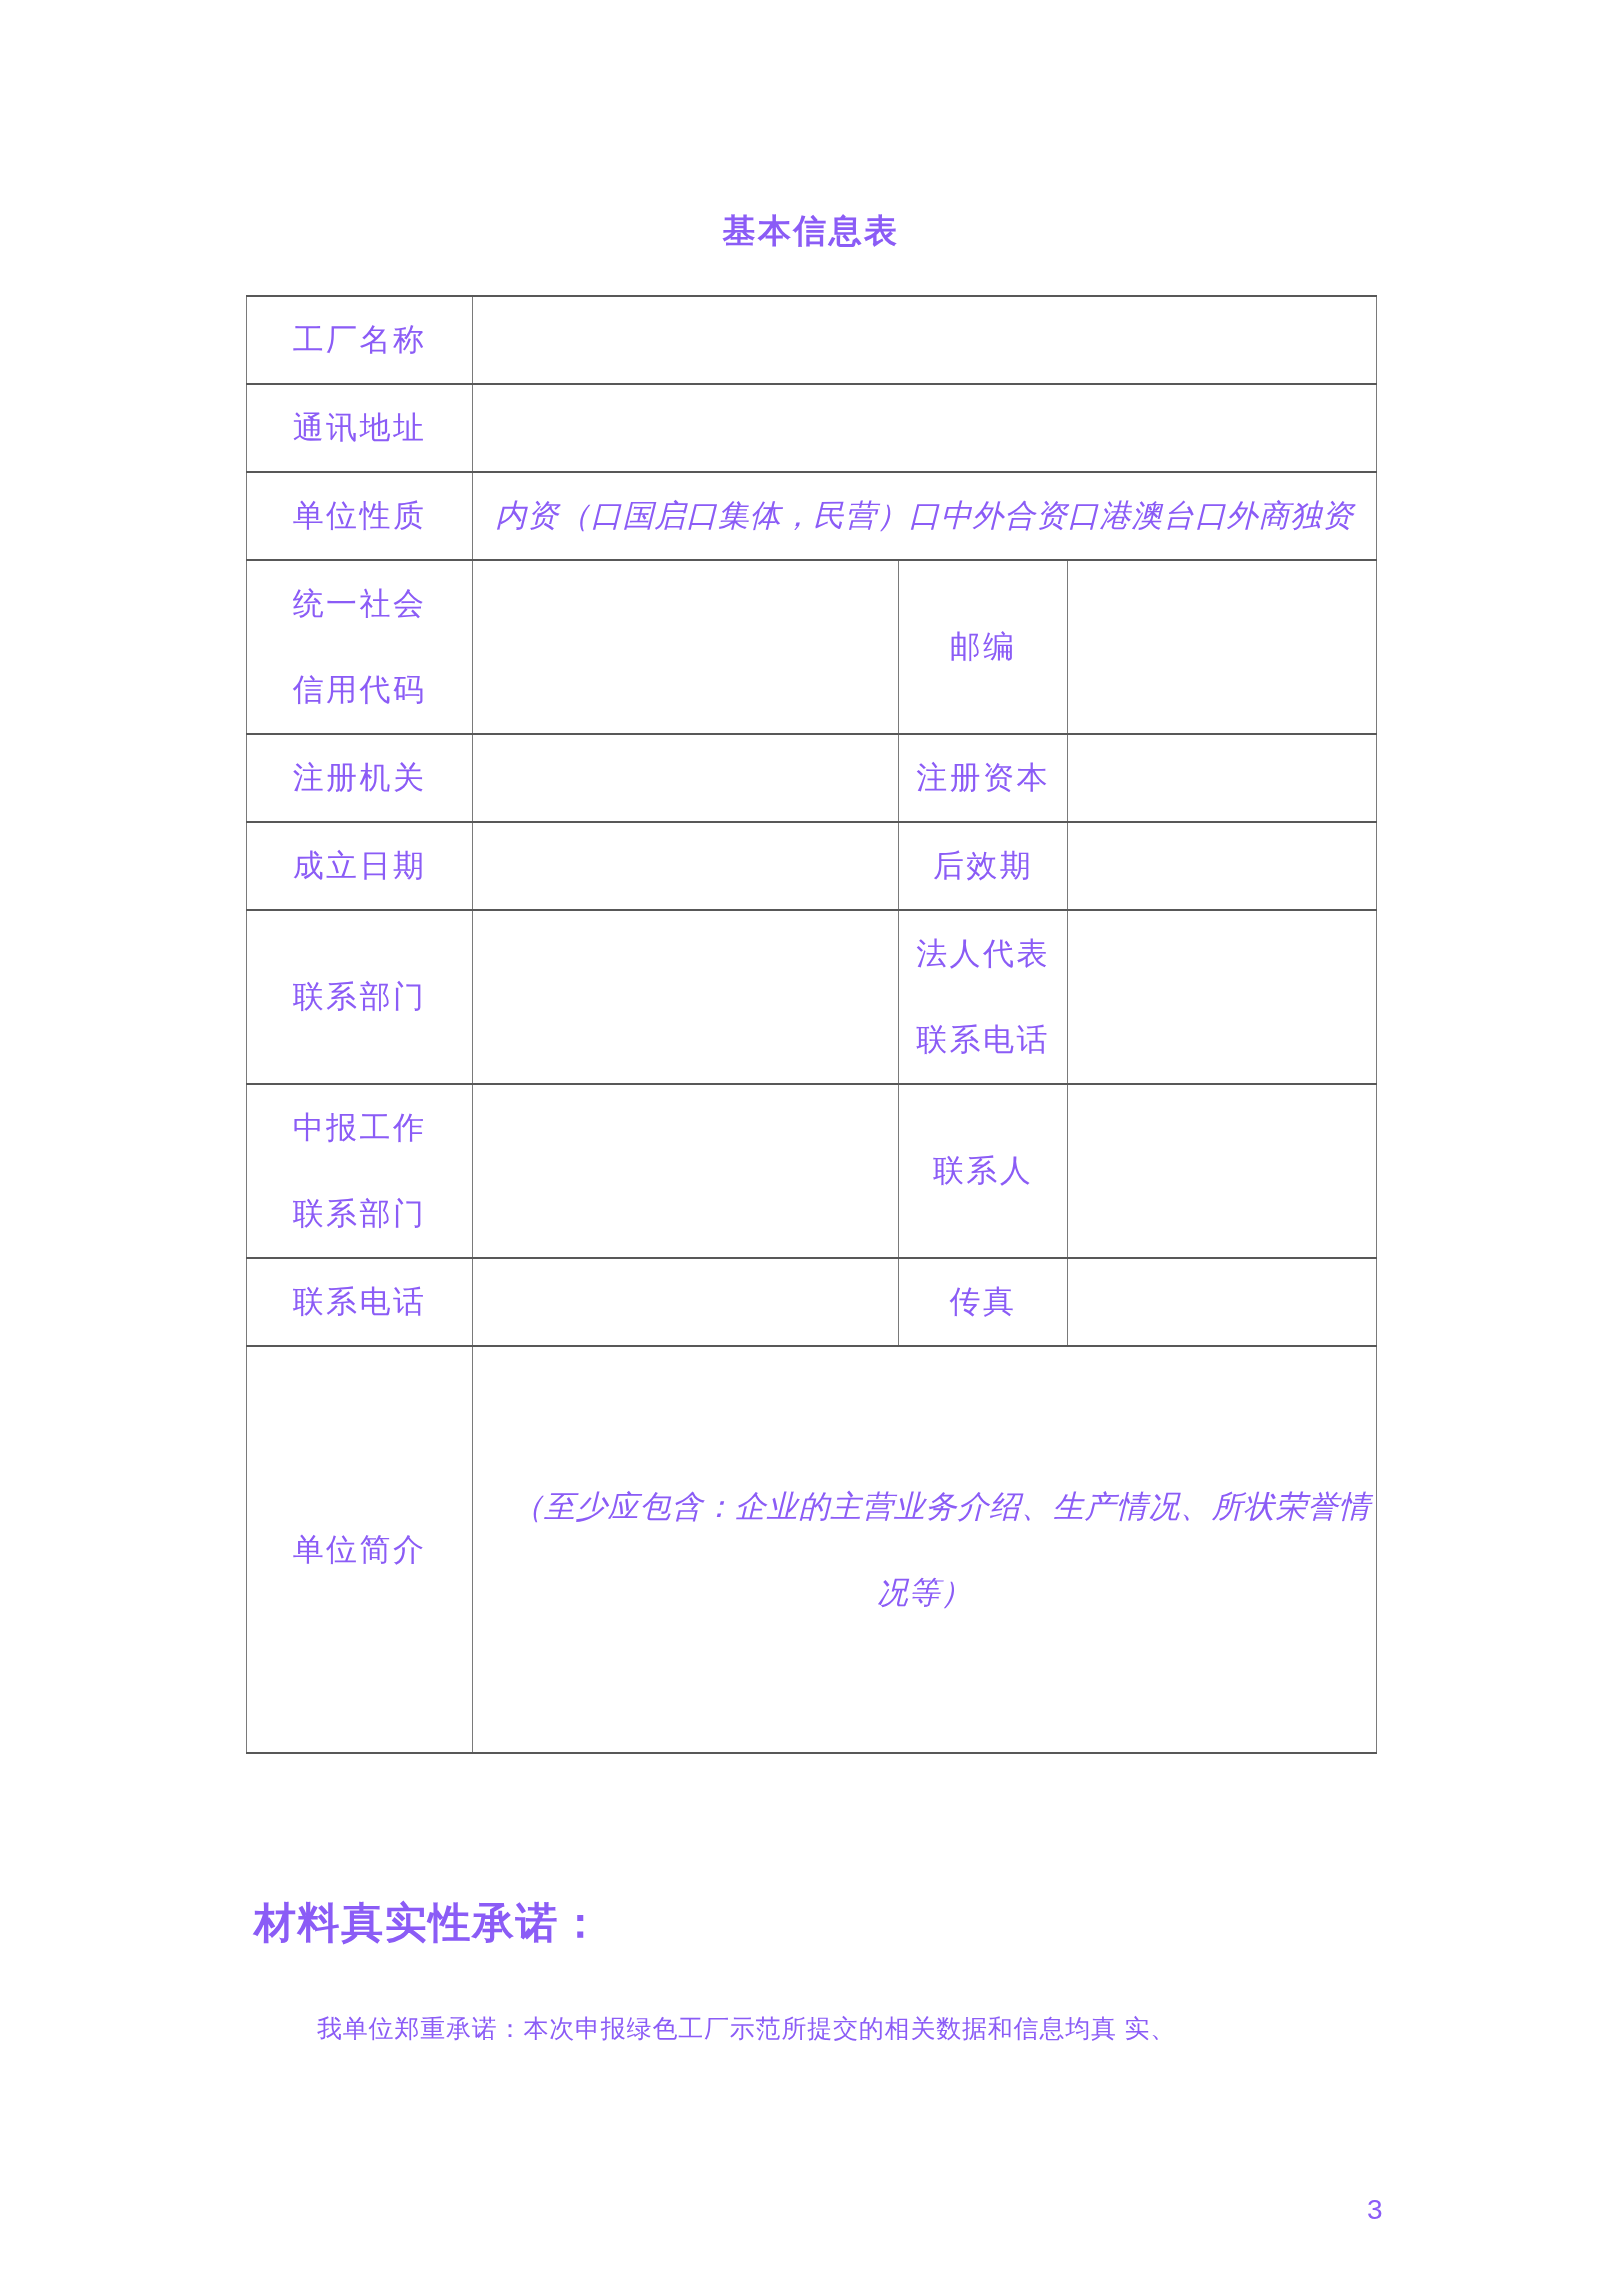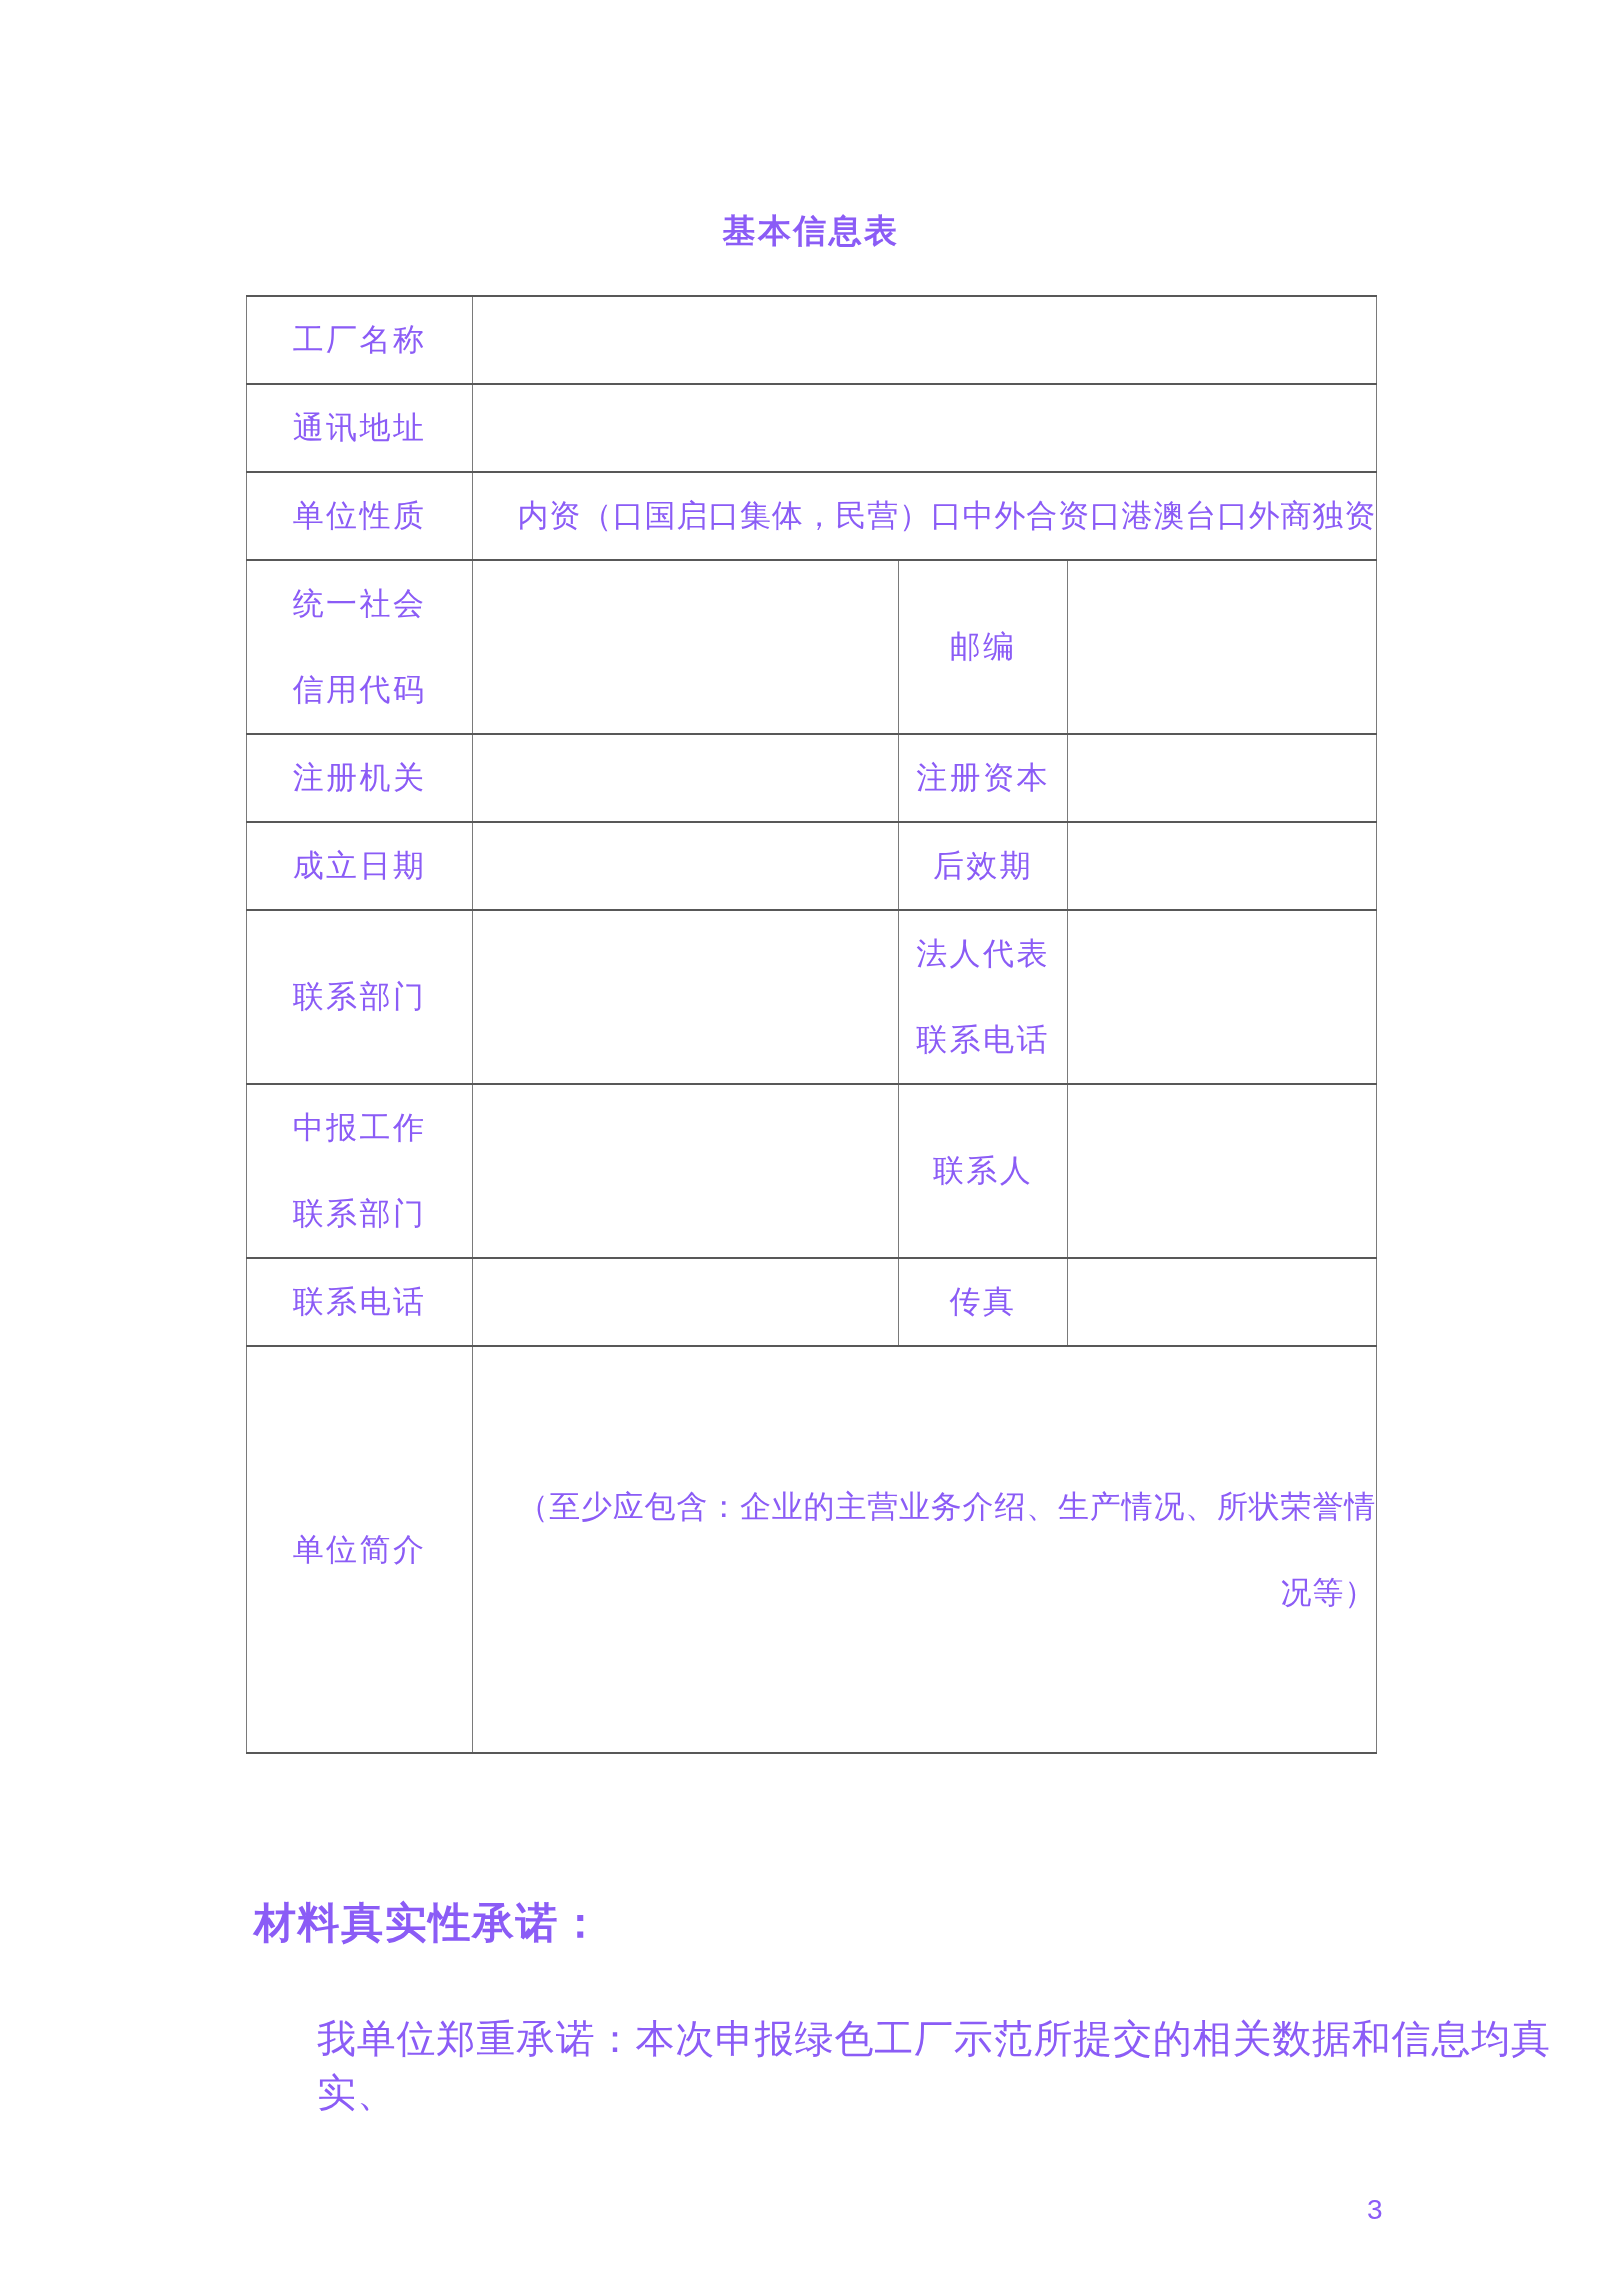--- a/index.html
+++ b/index.html
@@ -42,22 +42,23 @@
     vertical-align: middle;
     padding: 0;
     overflow: hidden;
   }
   td.lbl {
     text-align: center;
     letter-spacing: 2.4px;
     white-space: pre-line;
   }
   td.val {
-    text-align: right;
+    text-align: center;
     padding-left: 4.9px;
+    font-style: italic;
   }
   td.val-nature {
     letter-spacing: 0.8px;
     padding-left: 4.1px;
   }
   td.val-intro {
     white-space: pre-line;
     text-indent: 34px;
     padding-left: 4.1px;
     padding-right: 19.6px;
@@ -68,21 +69,21 @@
     left: 254px;
     top: 1895px;
     font-size: 42px;
     font-weight: bold;
     letter-spacing: 1.6px;
   }
   .commit-text {
     position: absolute;
     left: 317px;
     top: 2012px;
-    font-size: 39px;
+    font-size: 25px;
     letter-spacing: 0.8px;
   }
   .page-num {
     position: absolute;
     left: 1367px;
     top: 2194px;
     font-size: 28px;
   }
 </style>
 </head>

